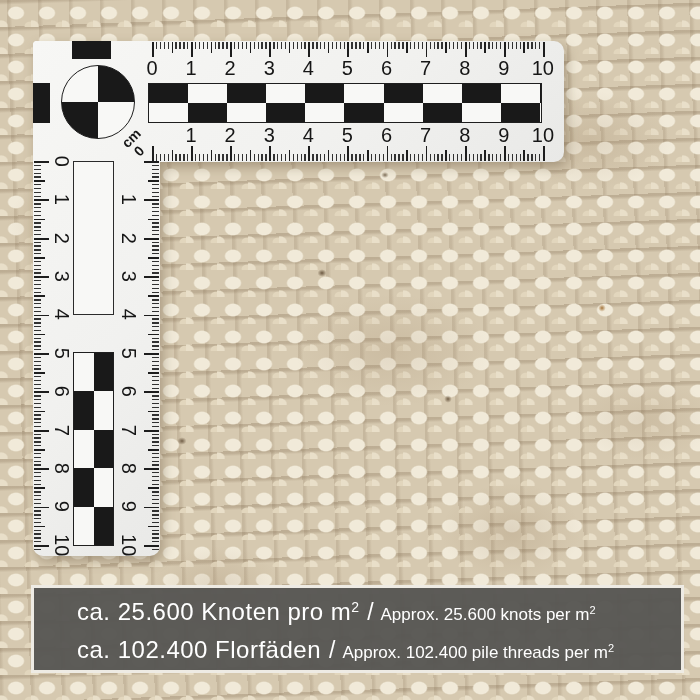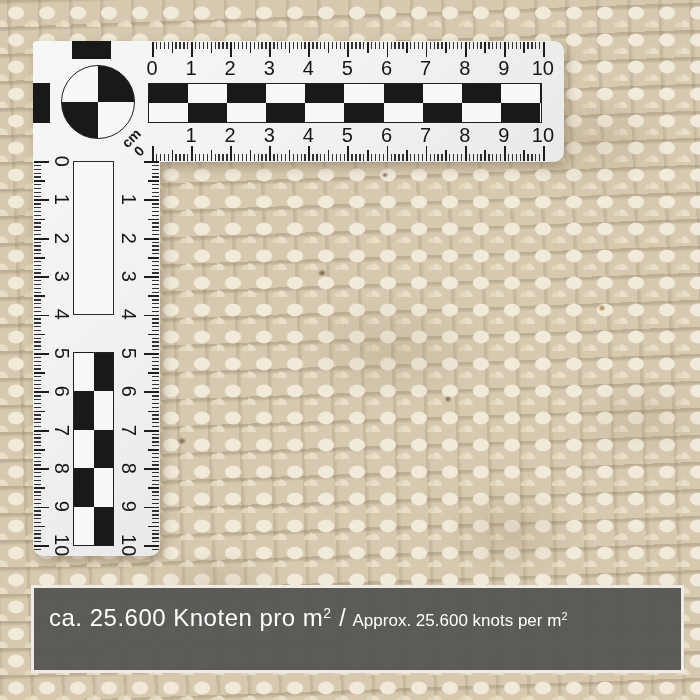--- a/index.html
+++ b/index.html
@@ -83,21 +83,21 @@
   .v-rect { left:40px; top:120px; width:41px; height:154px; background:#f8f8f6; border:1.5px solid #2b2b2b; }
   .v-checker { left:40px; top:311px; width:41px; height:194px; border:1px solid #1f1f1f; display:flex; }
   .v-checker .c1 { width:50%; background:repeating-linear-gradient(180deg,#f8f8f6 0 38.4px,#191919 38.4px 76.8px); }
   .v-checker .c2 { width:50%; background:repeating-linear-gradient(180deg,#191919 0 38.4px,#f8f8f6 38.4px 76.8px); }
   
   .info-box {
     position:absolute; left:31px; top:585px; width:653px; height:88px;
     background:rgba(88,87,84,0.97); border:3px solid #eeebe4;
     padding:3px 0 0 15px; color:#ffffff;
   }
-  .line { white-space:nowrap; height:36px; line-height:44px; }
+  .line { white-space:nowrap; height:36px; line-height:32px;margin-left:28px; }
   .line2 { margin-top:5px; }
   .de  { font-size:24px; letter-spacing:0.5px; }
   .sep { font-size:23px; margin:0 7px 0 8px; }
   .en  { font-size:17px; }
   .sup-de { font-size:14px; vertical-align:8px; }
   .sup-en { font-size:11px; vertical-align:6px; }
 </style>
 </head>
 <body>
 
@@ -202,14 +202,17 @@
       <i class="cm"></i>
         <i class="half"></i>
         <i class="mm"></i>
     </div>
   </div>
 
   <div class="info-box">
     <div class="line">
       <span class="de">ca. 25.600 Knoten pro m</span><sup class="sup-de">2</sup><span class="sep">/</span><span class="en">Approx. 25.600 knots per m</span><sup class="sup-en">2</sup>
     </div>
+    <div class="line line2">
+      <span class="de">ca. 102.400 Florfäden</span><span class="sep">/</span><span class="en">Approx. 102.400 pile threads per m</span><sup class="sup-en">2</sup>
+    </div>
   </div>
 </div>
 
 </body></html>

